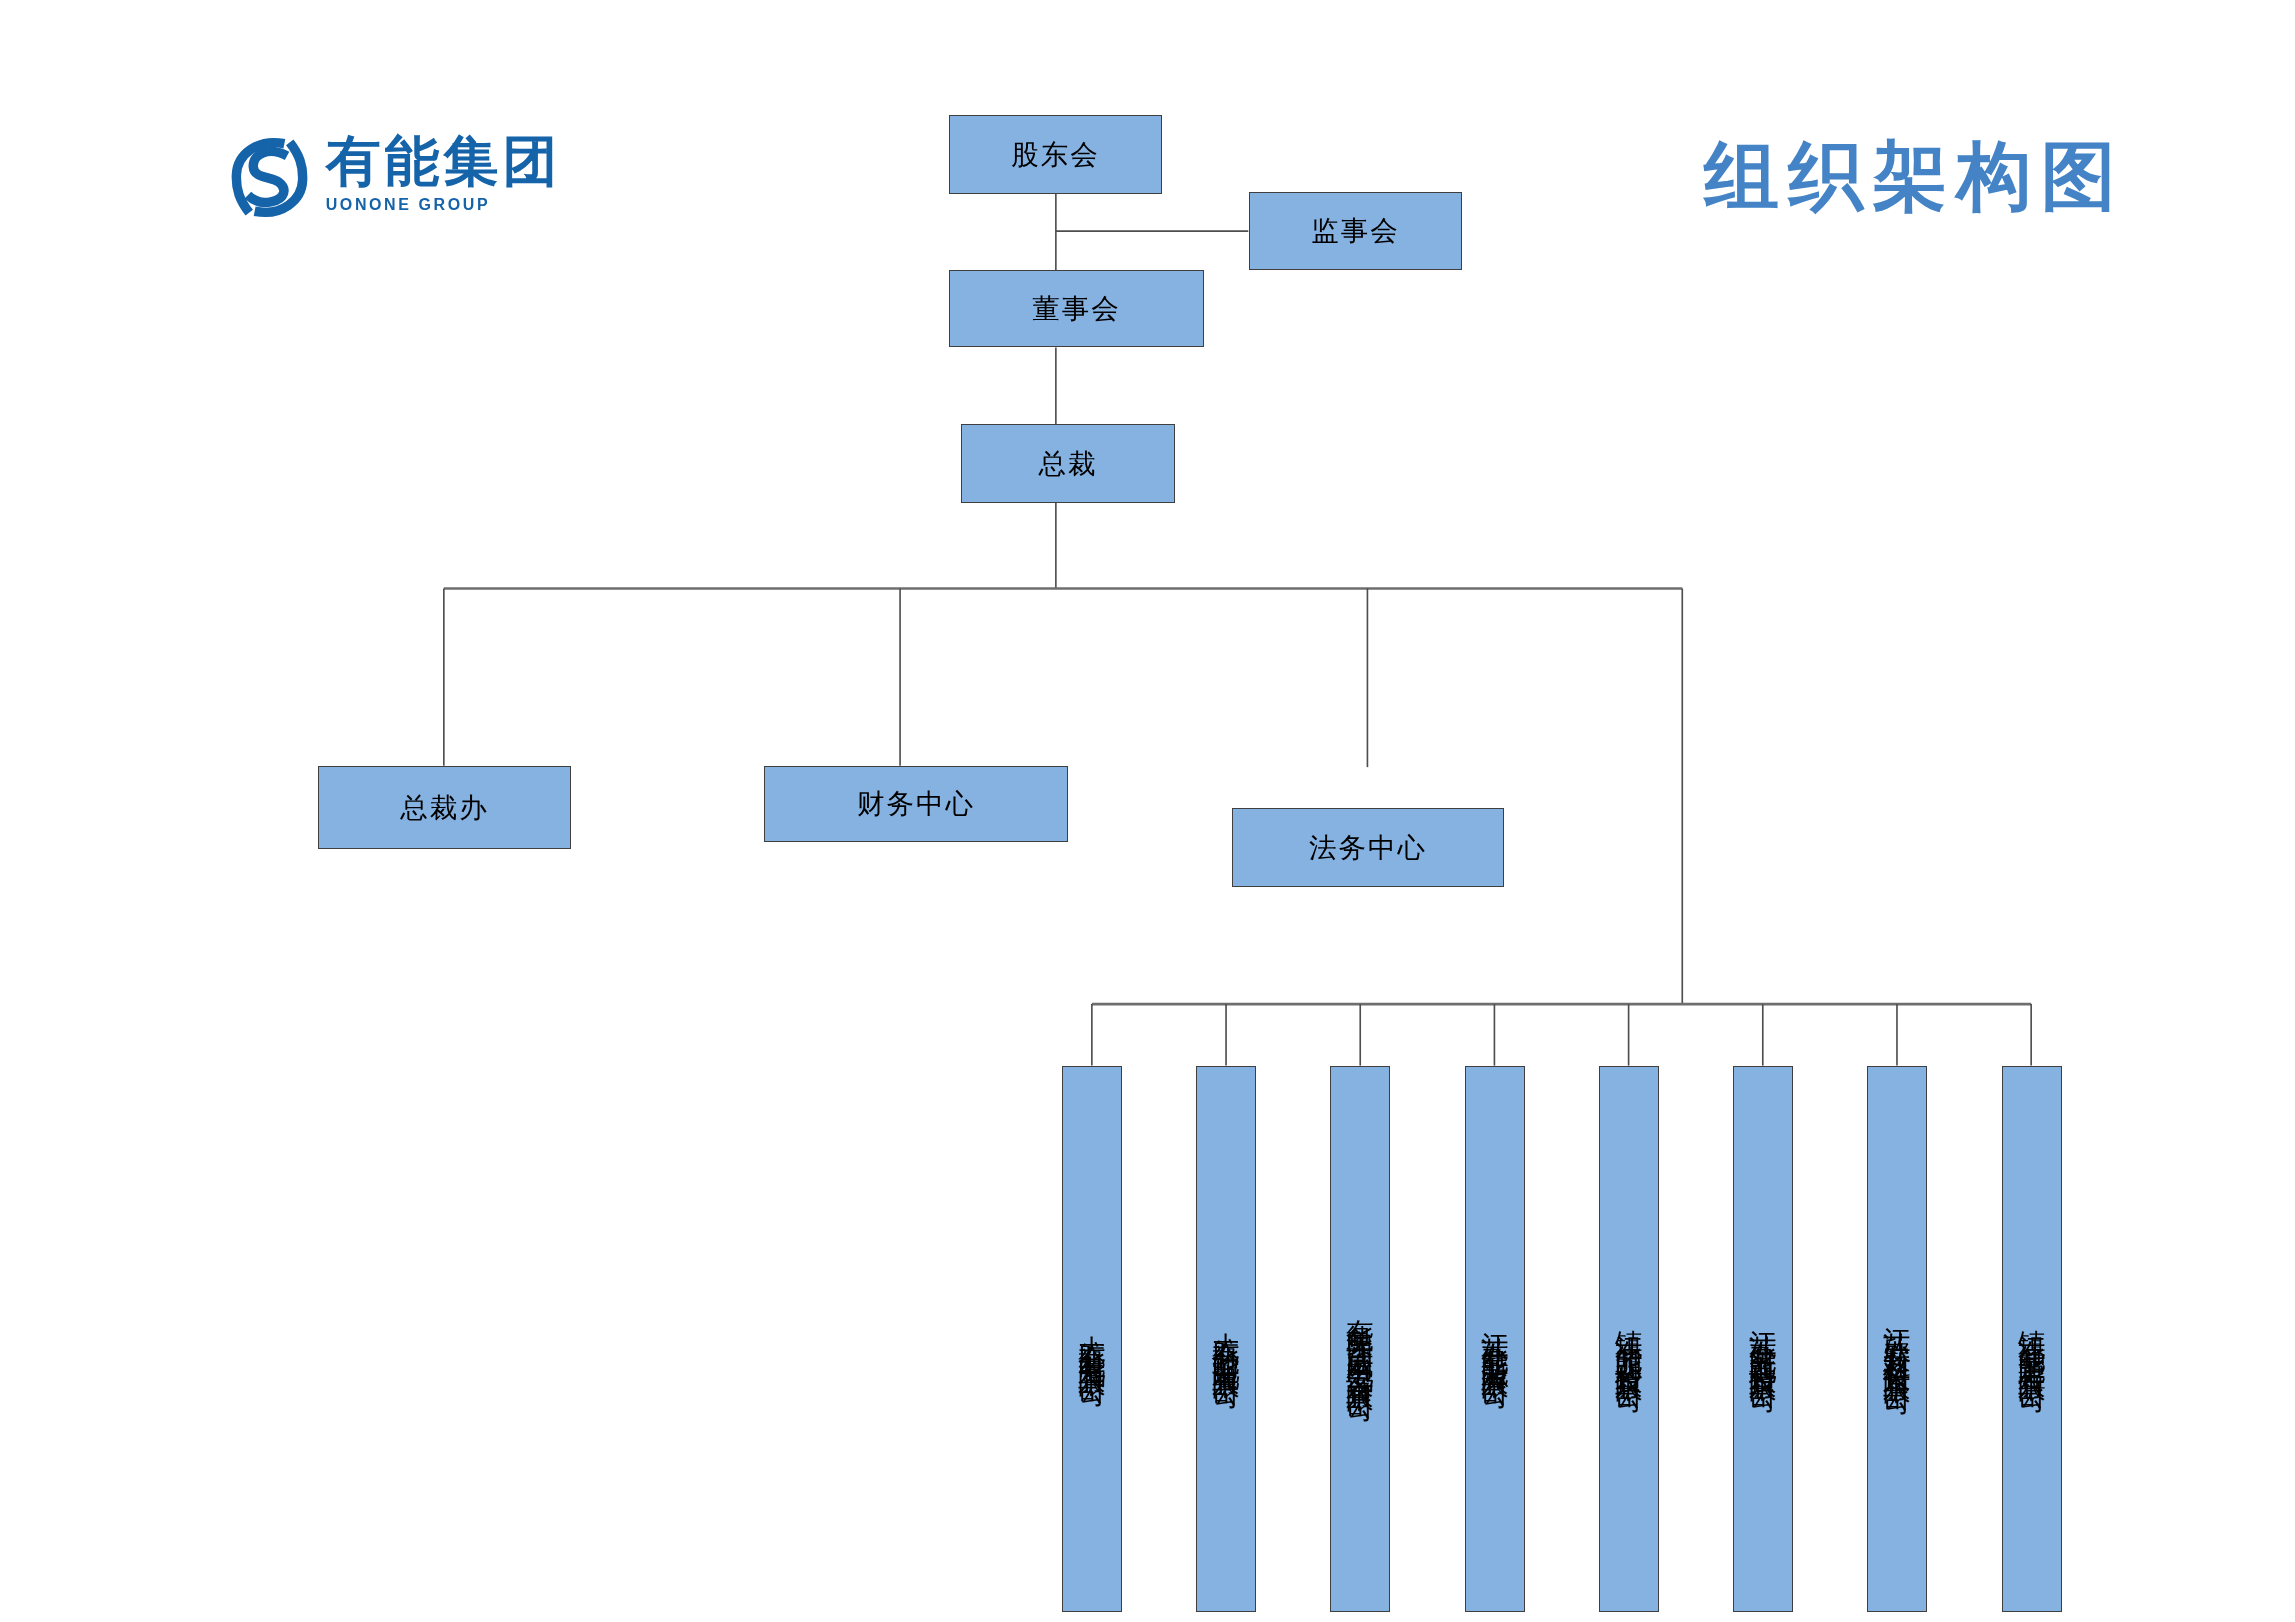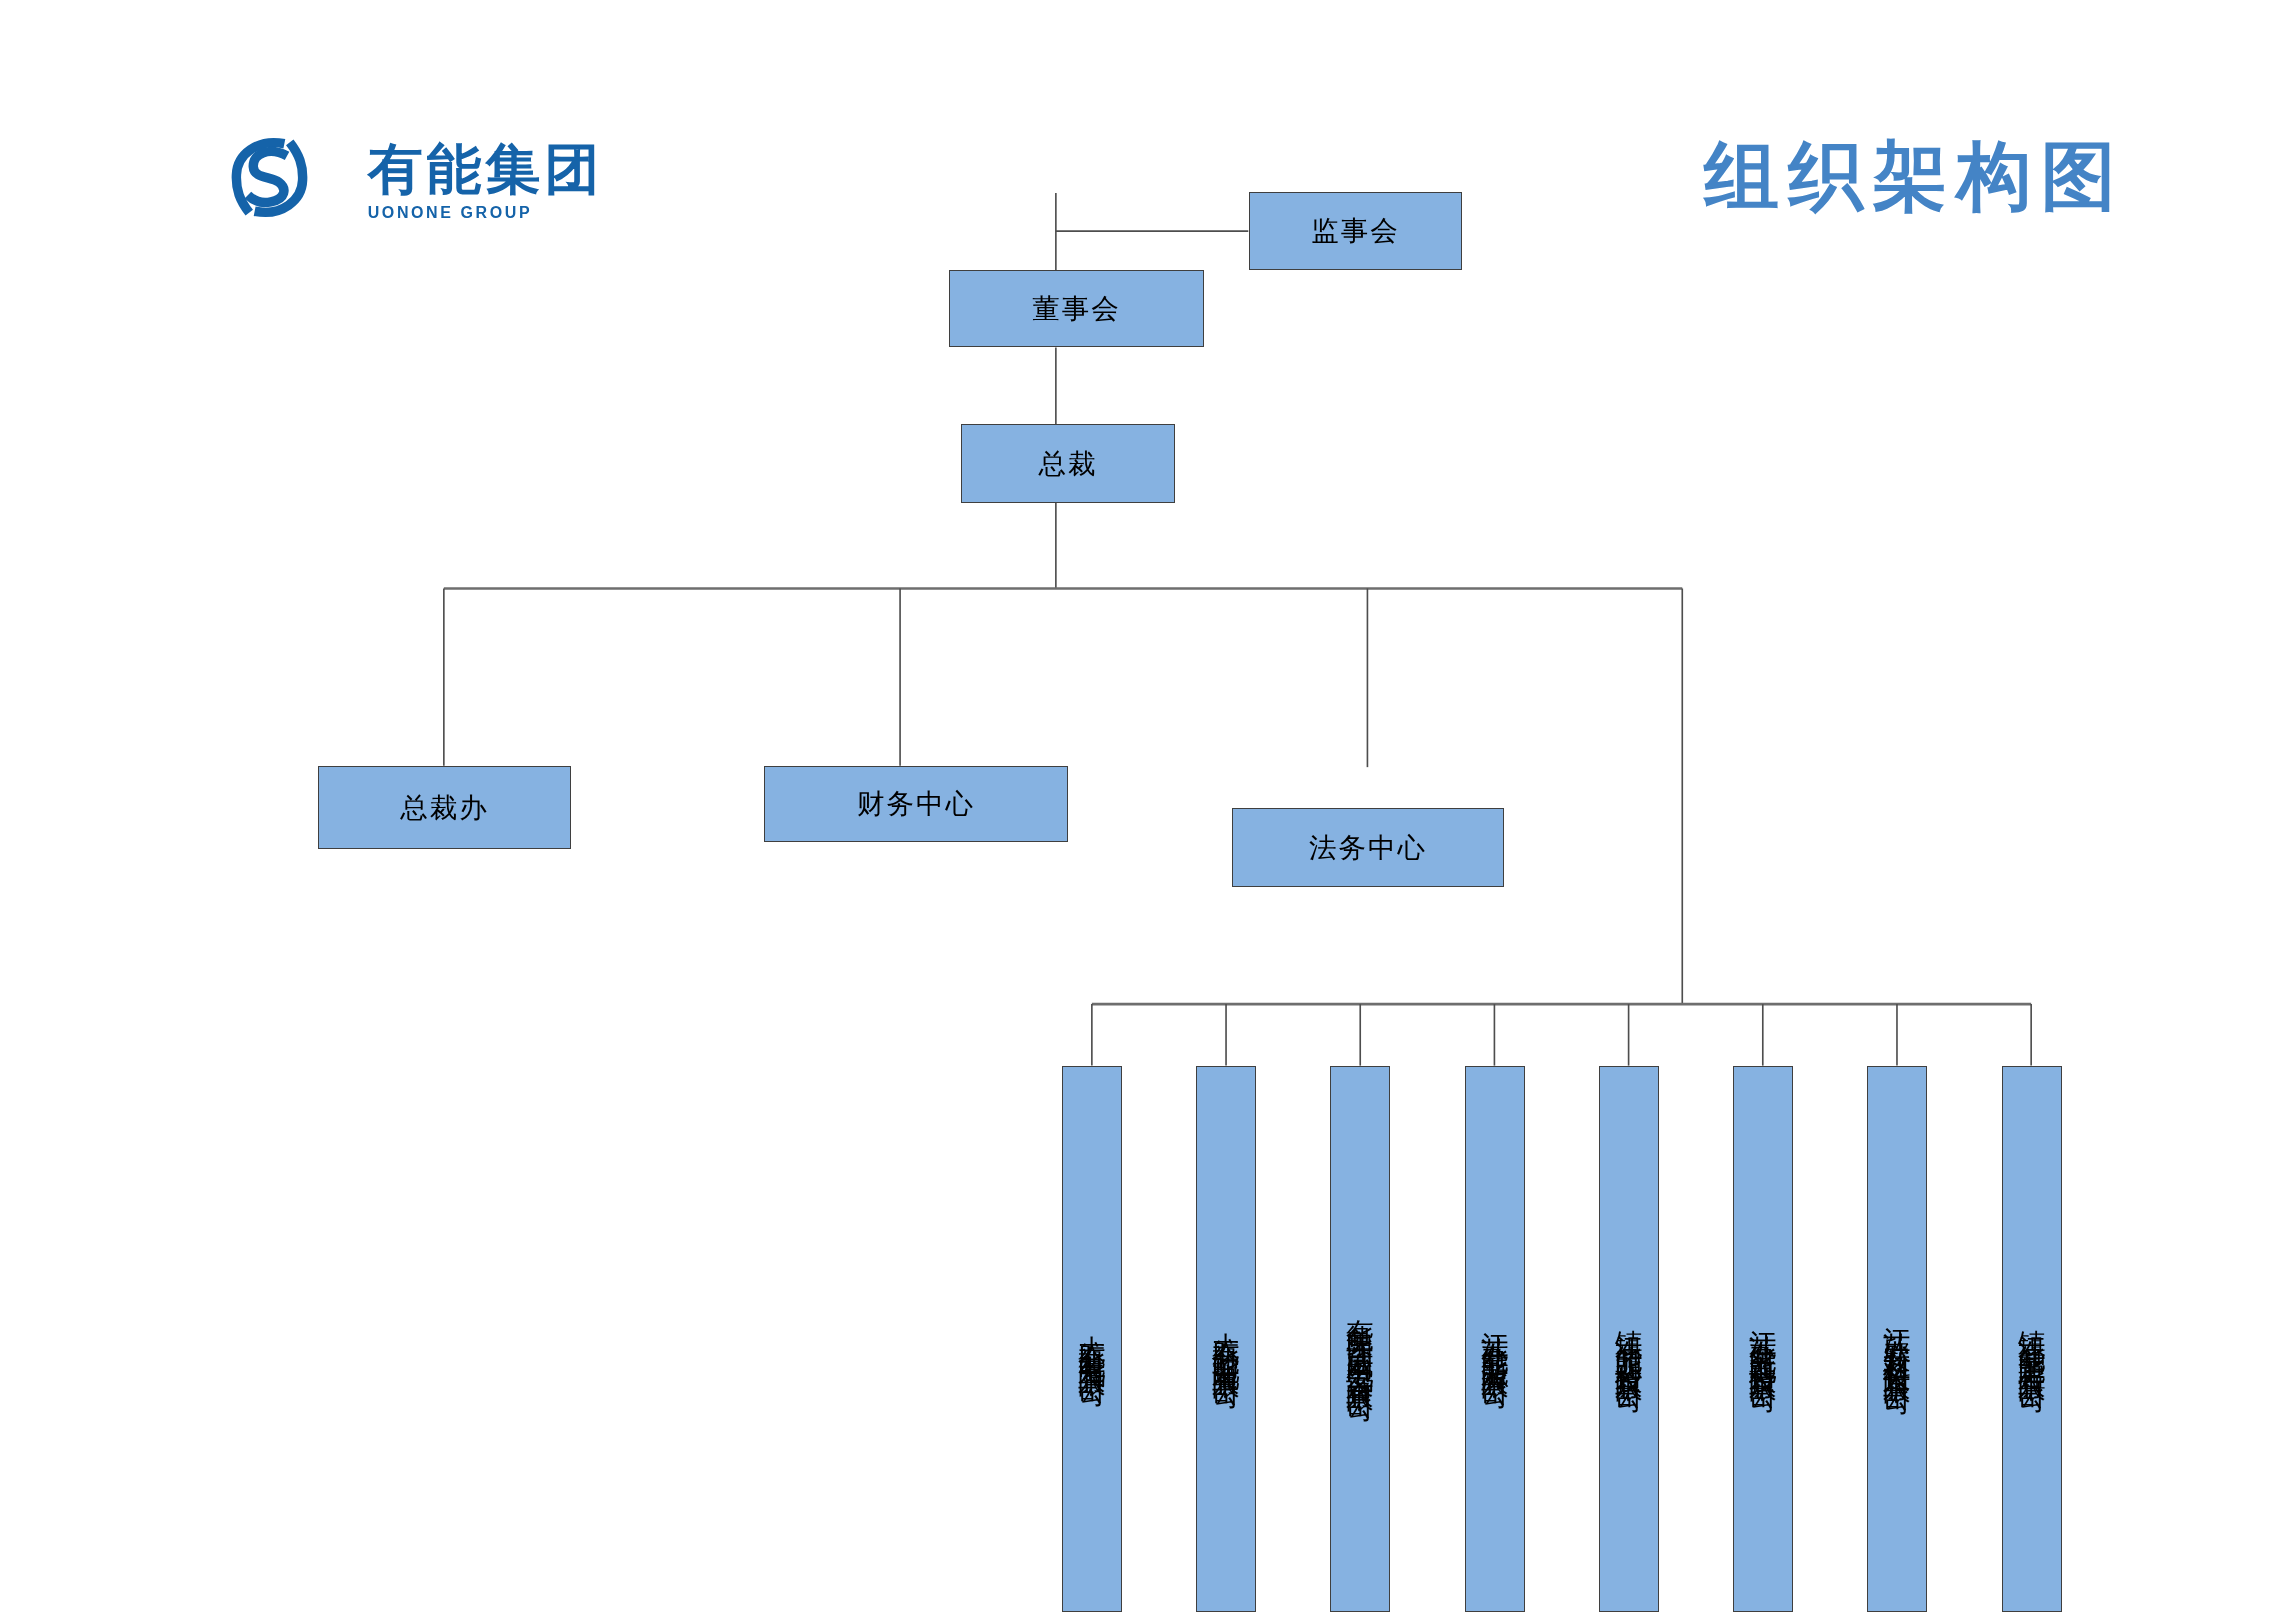--- a/index.html
+++ b/index.html
@@ -15,22 +15,21 @@
     overflow: hidden;
     font-family: "Liberation Sans", sans-serif;
   }
 
   
   .logo {
     position: absolute;
     left: 229px;
     top: 126px;
     display: flex;
-    align-items: center;
-    gap: 42px;
+    align-items: flex-start;
   }
   .logo-mark {
     width: 81px;
     height: 103px;
     flex: 0 0 auto;
   }
   .logo-mark path {
     fill: none;
     stroke: var(--brand-blue, #1563A9);
     stroke-width: 14;
@@ -155,20 +154,21 @@
     <line x1="1668" y1="1534" x2="1668" y2="1628"></line>
     <line x1="1873" y1="1534" x2="1873" y2="1628"></line>
     <line x1="2078" y1="1534" x2="2078" y2="1628"></line>
     <line x1="2283" y1="1534" x2="2283" y2="1628"></line>
     <line x1="2488" y1="1534" x2="2488" y2="1628"></line>
     <line x1="2693" y1="1534" x2="2693" y2="1628"></line>
     <line x1="2898" y1="1534" x2="2898" y2="1628"></line>
     <line x1="3103" y1="1534" x2="3103" y2="1628"></line>
   </svg>
 
+  <div class="node" style="left:949px; top:115px;  width:213px; height:79px;">股东会</div>
 
   <div class="node" style="left:1249px; top:192px;  width:213px; height:78px;">监事会</div>
 
   <div class="node" style="left:949px; top:270px;  width:255px; height:77px;">董事会</div>
 
   <div class="node" style="left:949px; top:424px;  width:214px; height:79px;margin-left:12px;">总裁</div>
 
   <div class="node" style="left:318px;  top:766px; width:253px; height:83px;">总裁办</div>
 
   <div class="node" style="left:764px; top:766px; width:304px; height:76px;">财务中心</div>

